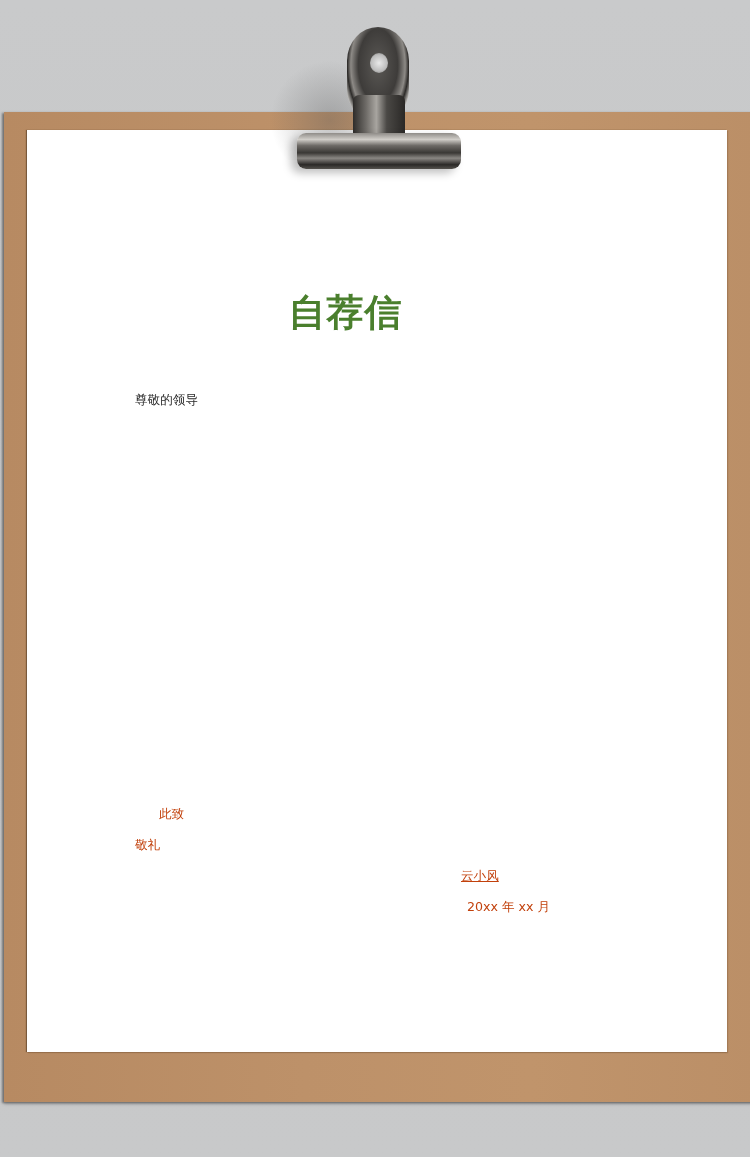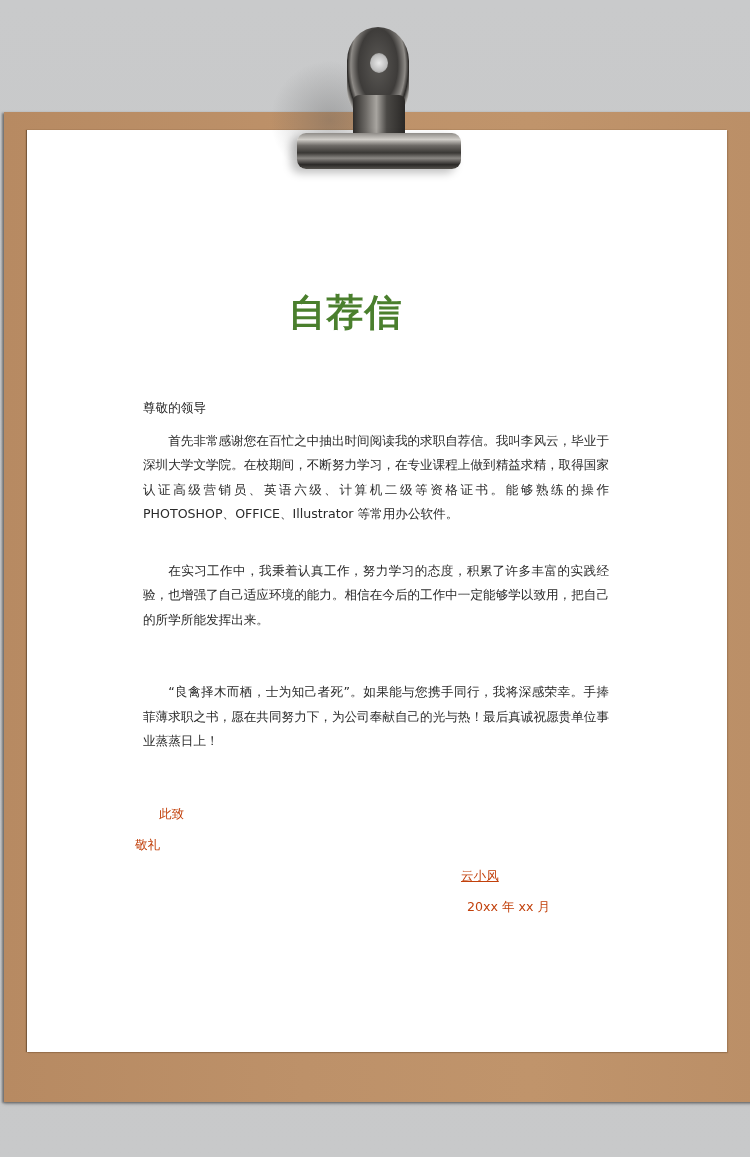--- a/index.html
+++ b/index.html
@@ -43,21 +43,21 @@
     box-shadow: -6px 4px 8px rgba(0,0,0,0.25);
   }
   .title {
     position: absolute; left: 27px; width: 637px; top: 289px; text-align: center;
     font-size: 37px; font-weight: bold; letter-spacing: 1px; line-height: 48px;
   }
   .letter {
     position: absolute; left: 135px; top: 388px; width: 482px;
     font-size: 12.6px; color: #2a2a2a; line-height: 24.5px;
   }
-  .letter p { margin: 8px; text-align: justify; text-align-last: left; }
+  .letter p { margin: 0; text-align: justify; text-align-last: left; font-family: Liberation Serif, serif; }
   .indent2 { text-indent: 2em; }
   .indent3 { text-indent: 2.7em; }
   .gap { height: 16px; }
   .sig { position: absolute; font-size: 12.6px; color: #c2410c; }
 </style>
 </head>
 <body>
 
 <div class="board"></div>
 <div class="paper"></div>
@@ -67,24 +67,21 @@
   <div class="clip-ring"></div>
   <div class="clip-hole"></div>
   <div class="clip-neck"></div>
   <div class="clip-base"></div>
 </div>
 
 <div class="title" style="color:#4a7f2d">自荐信</div>
 
 <div class="letter">
   <p>尊敬的领导</p>
-  <p class="indent2">首先非常感谢您在百忙之中抽出时间阅读我的求职自荐信。我叫李风云，毕业于深圳大学文学院。在校期间，不断努力学习，在专业课程上做到精益求精，取得国家认证高级营销员、英语六级、计算机二级等资格证书。能够熟练的操作 PHOTOSHOP、OFFICE、Illustrator 等常用办公软件。</p>
-  <div class="gap"></div>
-  <p class="indent2">在实习工作中，我秉着认真工作，努力学习的态度，积累了许多丰富的实践经验，也增强了自己适应环境的能力。相信在今后的工作中一定能够学以致用，把自己的所学所能发挥出来。</p>
   <div class="gap"></div>
   <div class="gap"></div>
-  <p class="indent2">“良禽择木而栖，士为知己者死”。如果能与您携手同行，我将深感荣幸。手捧菲薄求职之书，愿在共同努力下，为公司奉献自己的光与热！最后真诚祝愿贵单位事业蒸蒸日上！</p>
+  <div class="gap"></div>
 </div>
 
 <div class="sig" style="left:159px; top:806px;">此致</div>
 <div class="sig" style="left:135px; top:837px;text-align:right;">敬礼</div>
 <div class="sig" style="left:461px; top:868px;text-decoration:underline;">云小风</div>
 <div class="sig" style="left:431px; top:899px;margin-left:36px;">20xx 年 xx 月</div>
 
 </body></html>

